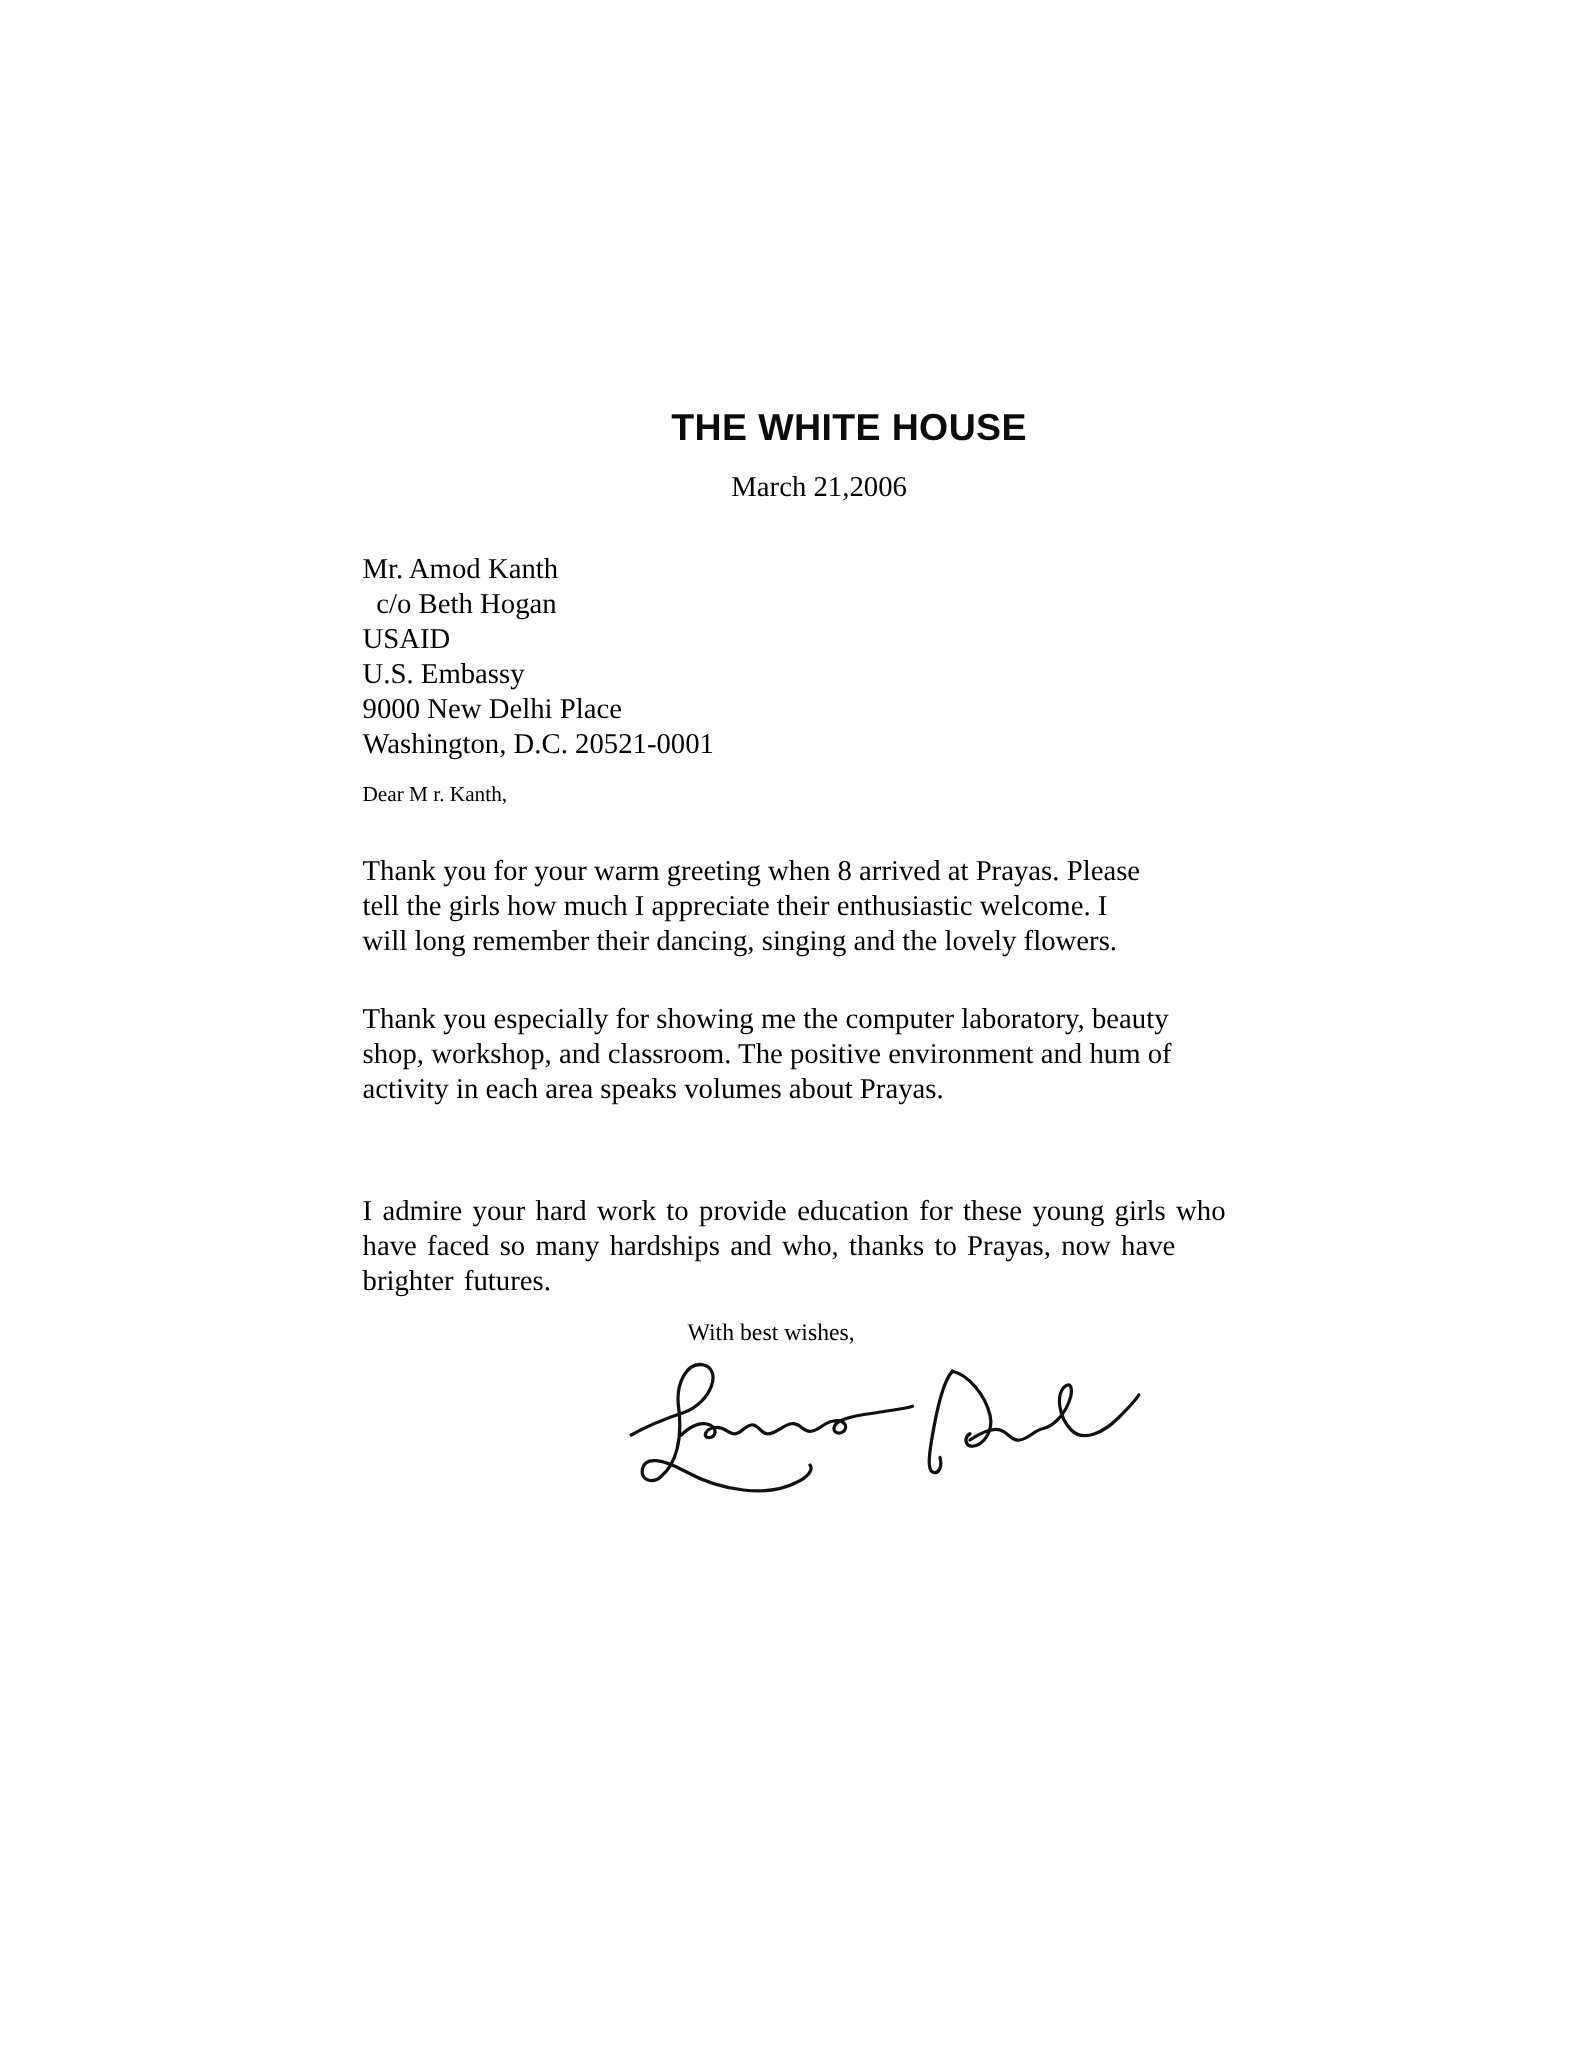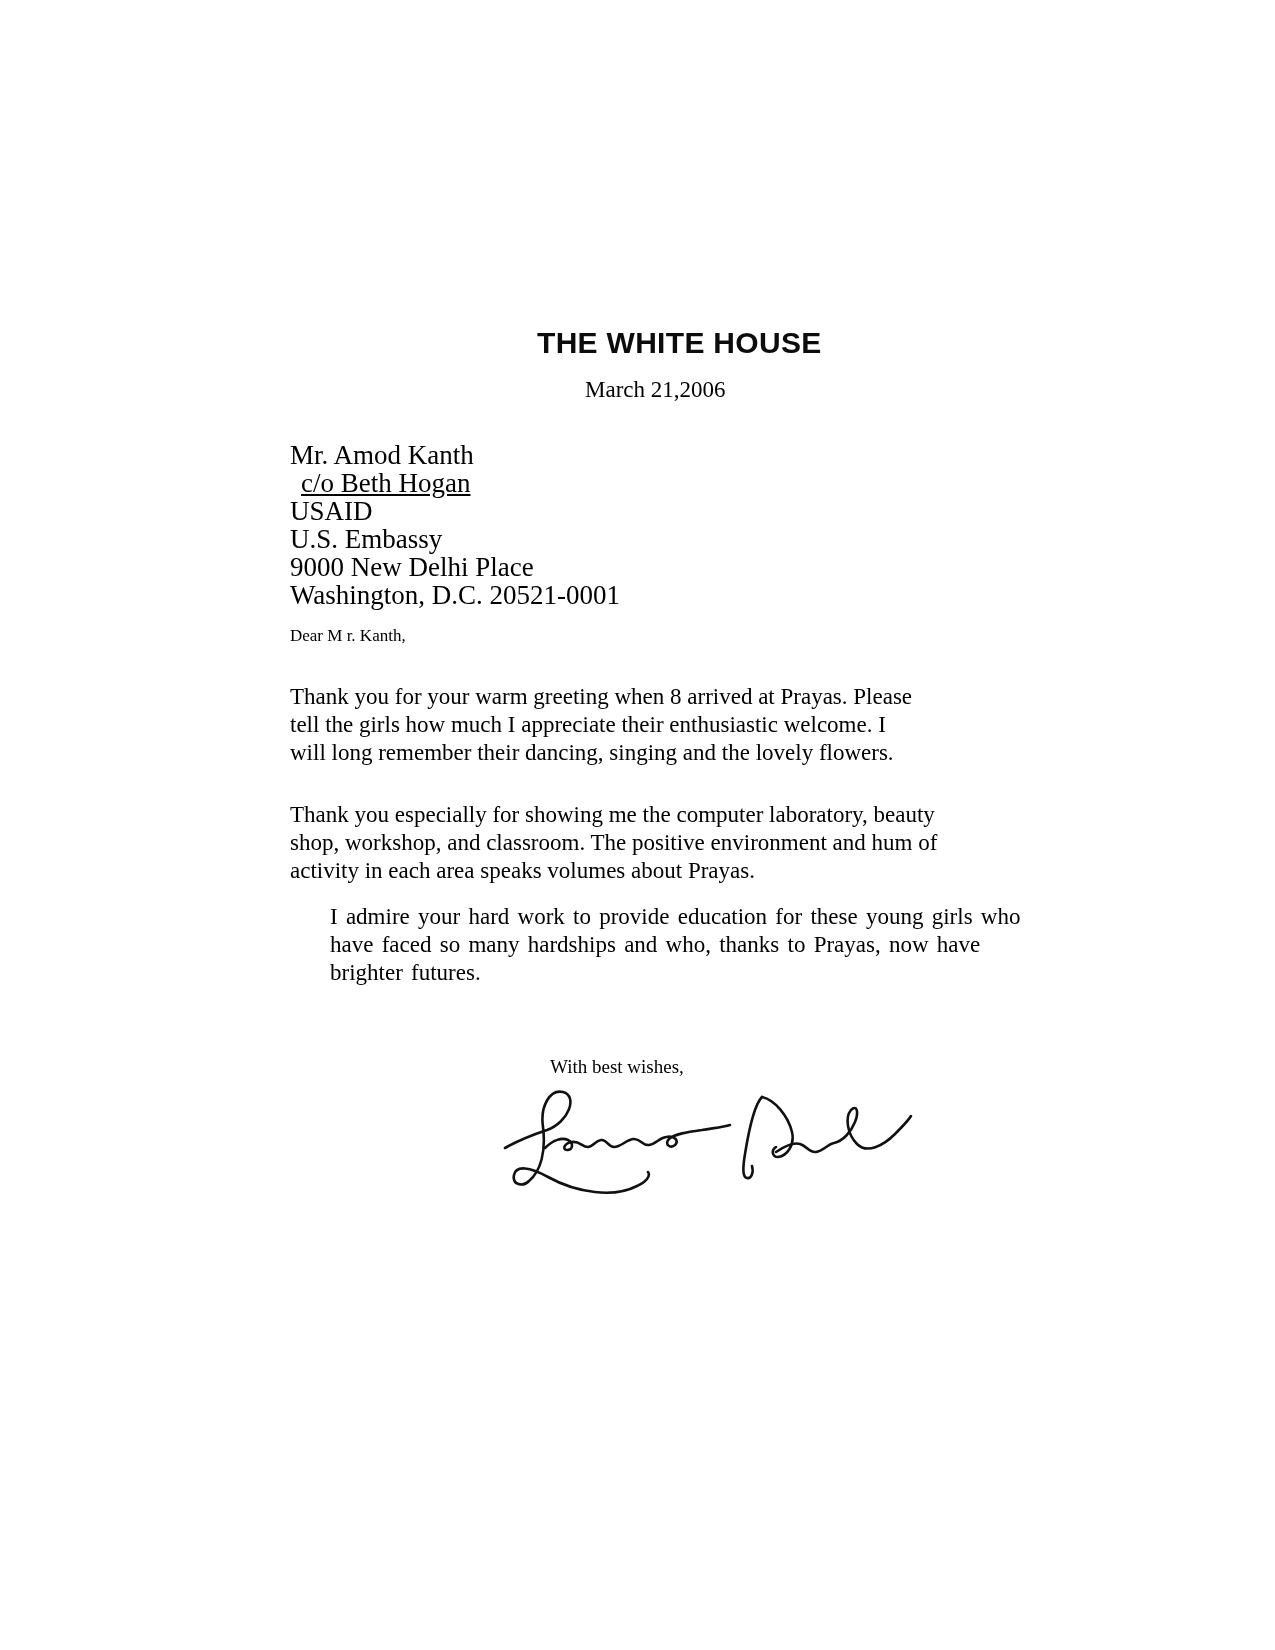--- a/index.html
+++ b/index.html
@@ -31,43 +31,43 @@
     position: absolute;
     top: 377px;
     left: 585px;
     font-size: 23px;
     white-space: nowrap;
   }
   .address {
     position: absolute;
     top: 441px;
     left: 290px;
-    font-size: 27px;
+    font-size: 23px;
     line-height: 28px;
   }
   .address .addr-line { white-space: nowrap; }
-  .address .addr-line.indent { padding-left: 11px; text-decoration: underline; }
+  .address .addr-line.indent { padding-left: 11px; }
   .salutation {
     position: absolute;
     top: 626px;
     left: 290px;
     font-size: 17px;
     white-space: nowrap;
   }
   .para {
     position: absolute;
     left: 290px;
     width: 780px;
     font-size: 23px;
     line-height: 28px;
     white-space: pre-line;
   }
   .para.p1 { top: 683px; }
   .para.p2 { top: 801px; }
-  .para.p3 { top: 903px; word-spacing: 2.5px; margin-left: 40px; }
+  .para.p3 { top: 955px; word-spacing: 2.5px; }
   .closing {
     position: absolute;
     top: 1056px;
     left: 550px;
     font-size: 19px;
     white-space: nowrap;
   }
   .signature {
     position: absolute;
     top: 1085px;

